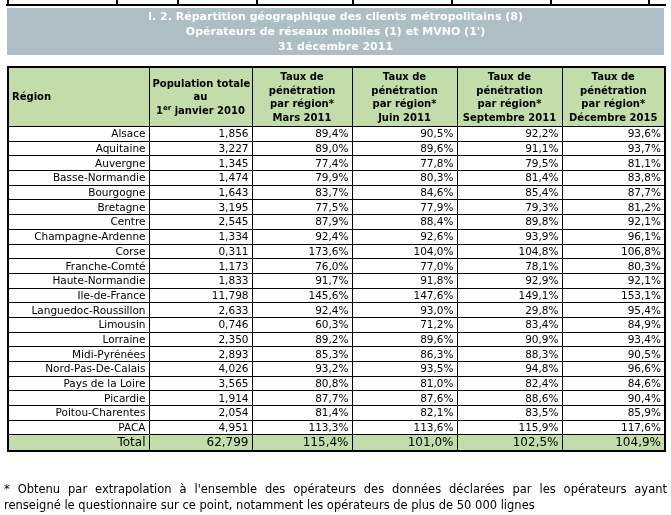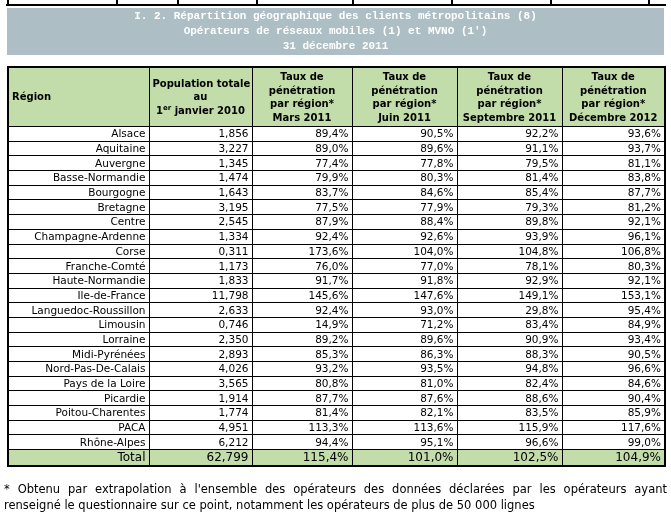--- a/index.html
+++ b/index.html
@@ -11,21 +11,21 @@
   body{
     width:671px;height:515px;position:relative;overflow:hidden;
     font-family:"DejaVu Sans","Liberation Sans",sans-serif;color:#000;
   }
   .top-rule{position:absolute;left:6px;top:4px;width:660px;height:2px;background:var(--border);}
   .tick{position:absolute;top:0;width:2px;height:4px;background:var(--border);}
   .title-bar{
     position:absolute;left:7px;top:8px;width:657px;height:47px;
     background:var(--title-bg);color:#ffffff;font-weight:bold;font-size:11px;
     display:flex;flex-direction:column;justify-content:center;align-items:center;
-    text-align:center;line-height:15px;letter-spacing:0px;font-family:Liberation Mono, monospace;
+    text-align:center;line-height:15px;letter-spacing:0px;
   }
   table.data-table{
     position:absolute;left:7px;top:66px;width:657px;
     border-collapse:collapse;table-layout:fixed;
     border:2px solid var(--border);
     font-size:10.5px;
   }
   .data-table th,.data-table td{
     border:1px solid var(--border);
     padding:0 3px;overflow:hidden;white-space:nowrap;
@@ -102,21 +102,21 @@
         <th class="th-center">
           <div>Taux de</div>
           <div>pénétration</div>
           <div>par région*</div>
           <div>Septembre 2011</div>
         </th>
         <th class="th-center">
           <div>Taux de</div>
           <div>pénétration</div>
           <div>par région*</div>
-          <div>Décembre 2012</div>
+          <div>Décembre 2015</div>
         </th>
       </tr>
     </thead>
     <tbody>
         <tr>
           <td class="cell-left">Alsace</td>
           <td class="cell-num">1,856</td>
           <td class="cell-num">89,4%</td>
           <td class="cell-num">90,5%</td>
           <td class="cell-num">92,2%</td>
@@ -214,21 +214,21 @@
           <td class="cell-left">Languedoc-Roussillon</td>
           <td class="cell-num">2,633</td>
           <td class="cell-num">92,4%</td>
           <td class="cell-num">93,0%</td>
           <td class="cell-num">29,8%</td>
           <td class="cell-num">95,4%</td>
         </tr>
         <tr>
           <td class="cell-left">Limousin</td>
           <td class="cell-num">0,746</td>
-          <td class="cell-num">14,9%</td>
+          <td class="cell-num">60,3%</td>
           <td class="cell-num">71,2%</td>
           <td class="cell-num">83,4%</td>
           <td class="cell-num">84,9%</td>
         </tr>
         <tr>
           <td class="cell-left">Lorraine</td>
           <td class="cell-num">2,350</td>
           <td class="cell-num">89,2%</td>
           <td class="cell-num">89,6%</td>
           <td class="cell-num">90,9%</td>
@@ -261,41 +261,33 @@
         <tr>
           <td class="cell-left">Picardie</td>
           <td class="cell-num">1,914</td>
           <td class="cell-num">87,7%</td>
           <td class="cell-num">87,6%</td>
           <td class="cell-num">88,6%</td>
           <td class="cell-num">90,4%</td>
         </tr>
         <tr>
           <td class="cell-left">Poitou-Charentes</td>
-          <td class="cell-num">1,774</td>
+          <td class="cell-num">2,054</td>
           <td class="cell-num">81,4%</td>
           <td class="cell-num">82,1%</td>
           <td class="cell-num">83,5%</td>
           <td class="cell-num">85,9%</td>
         </tr>
         <tr>
           <td class="cell-left">PACA</td>
           <td class="cell-num">4,951</td>
           <td class="cell-num">113,3%</td>
           <td class="cell-num">113,6%</td>
           <td class="cell-num">115,9%</td>
           <td class="cell-num">117,6%</td>
-        </tr>
-        <tr>
-          <td class="cell-left">Rhône-Alpes</td>
-          <td class="cell-num">6,212</td>
-          <td class="cell-num">94,4%</td>
-          <td class="cell-num">95,1%</td>
-          <td class="cell-num">96,6%</td>
-          <td class="cell-num">99,0%</td>
         </tr>
       </tbody>
     <tfoot>
       <tr class="total-row">
         <td class="cell-left">Total</td>
         <td class="cell-num">62,799</td>
         <td class="cell-num">115,4%</td>
         <td class="cell-num">101,0%</td>
         <td class="cell-num">102,5%</td>
         <td class="cell-num">104,9%</td>

